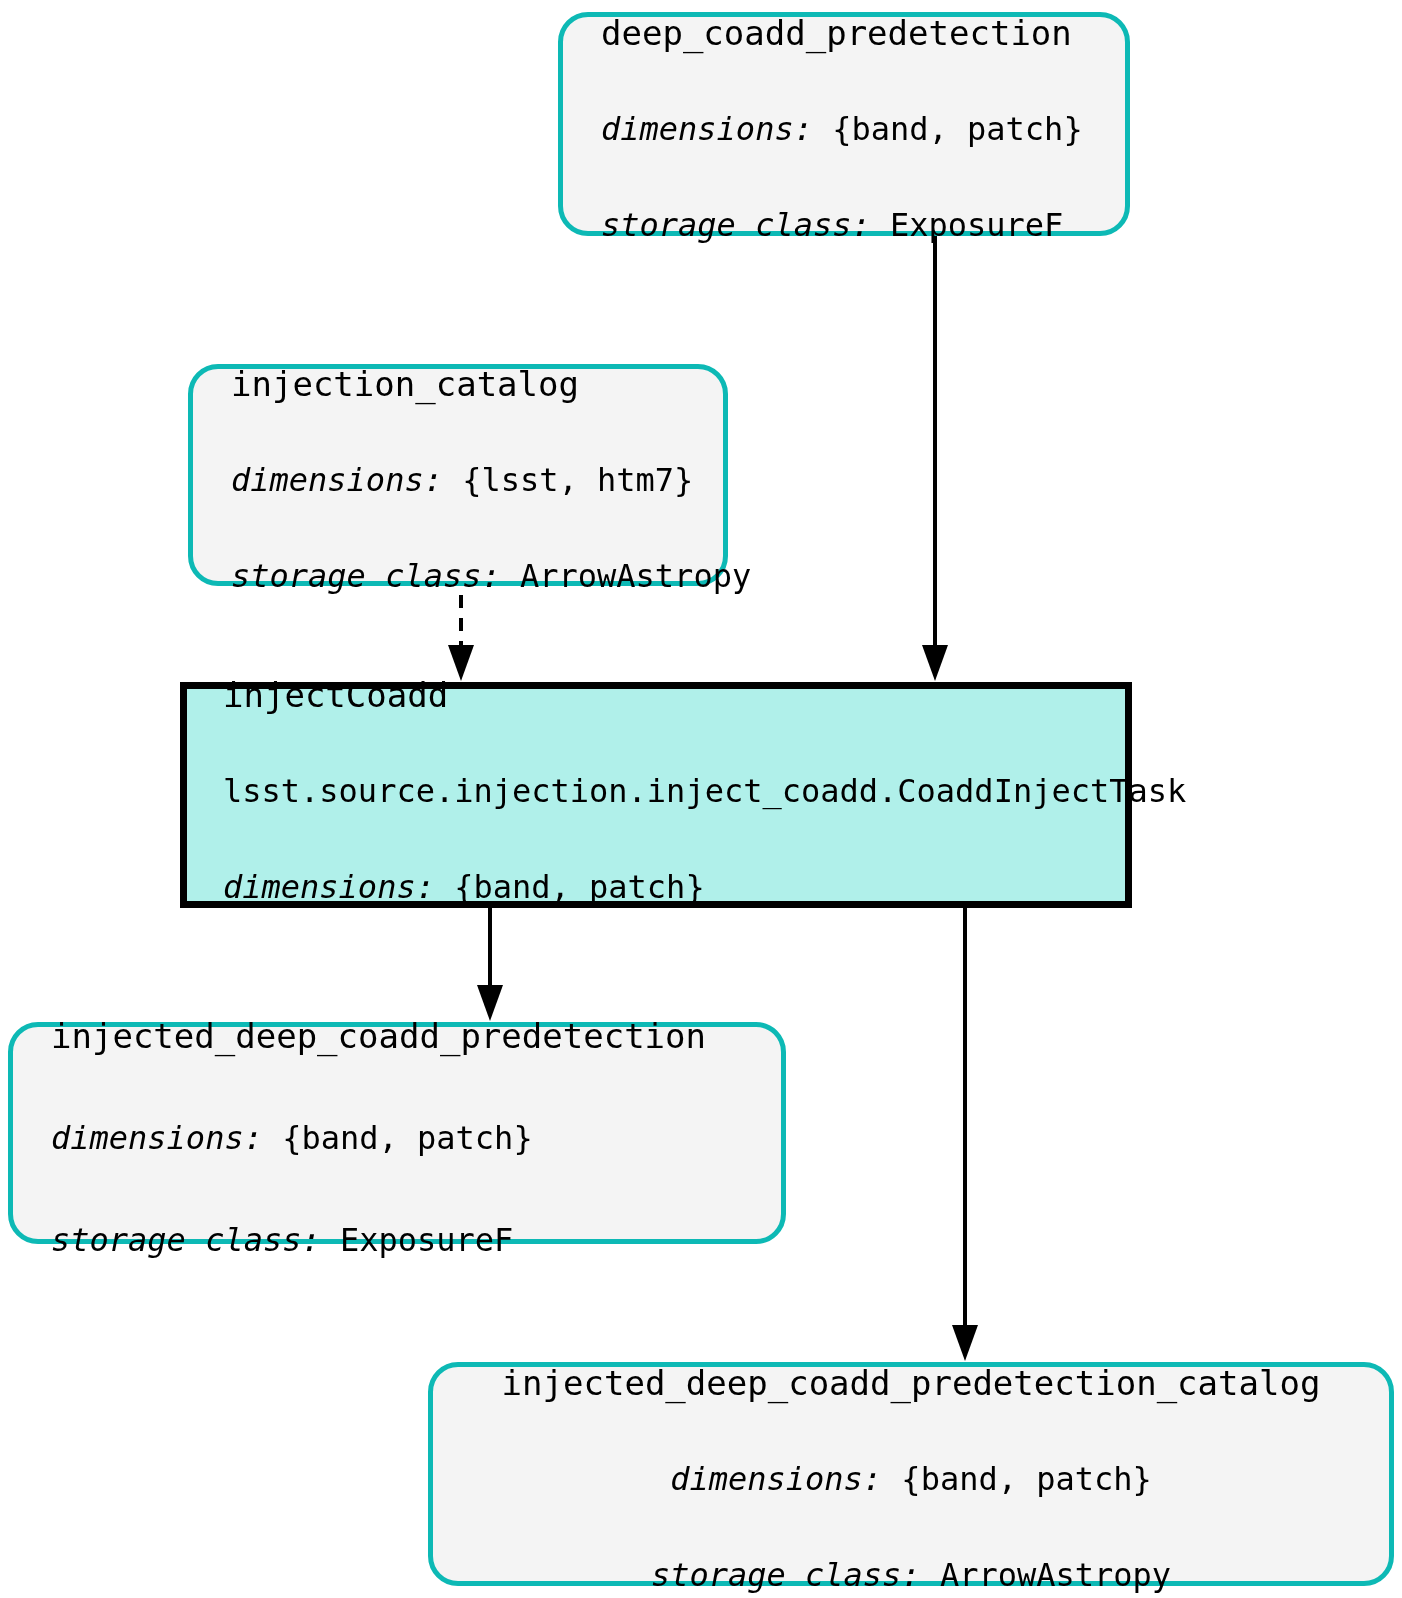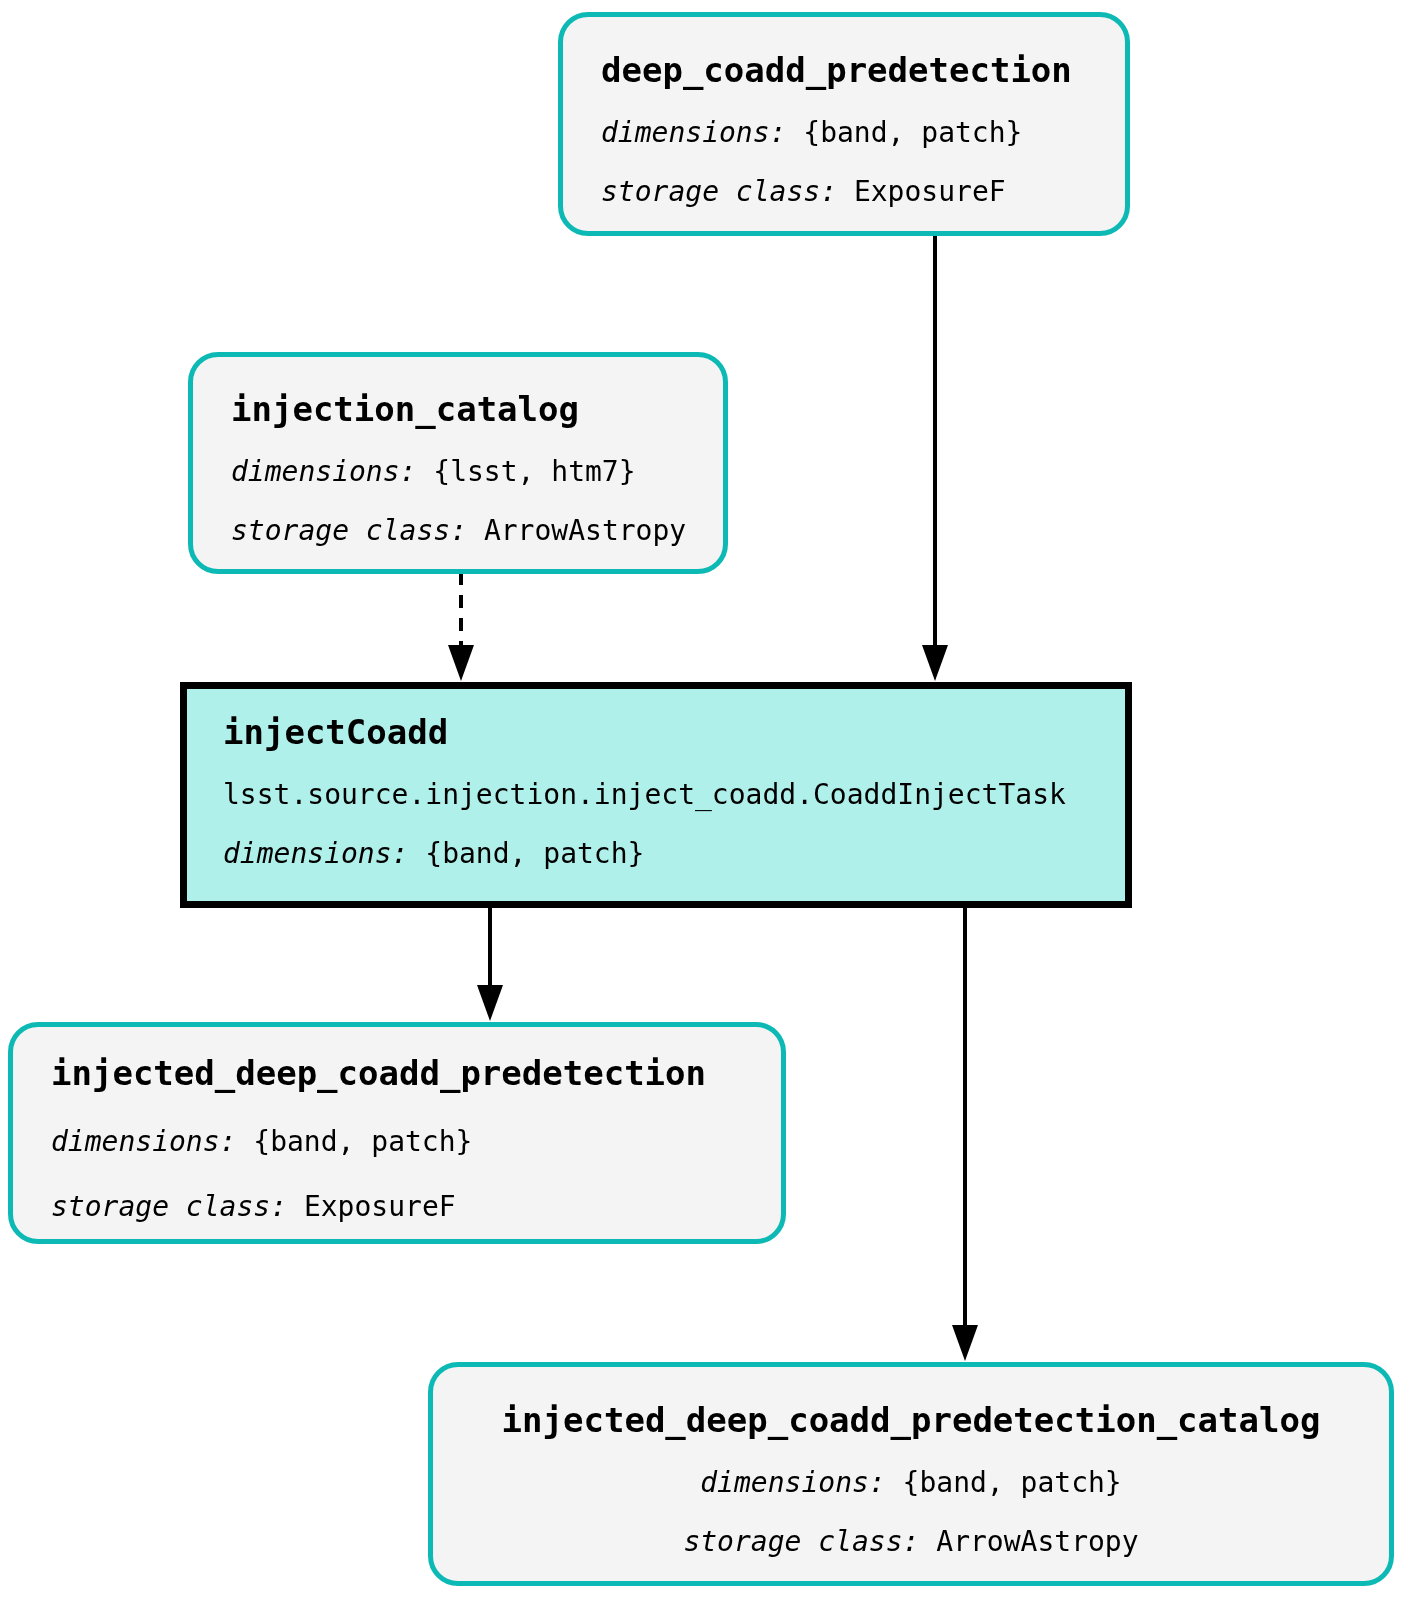--- a/index.html
+++ b/index.html
@@ -36,34 +36,35 @@
     padding: 10px 38px 0 38px;
   }
   .node.task {
     background: var(--task-fill);
     border: 7px solid var(--task-border);
     border-radius: 0;
     padding: 8px 36px 16px 36px;
   }
   .node-title {
     font-size: 34px;
-    font-weight: bold;
+    font-weight: normal;
     line-height: 1.18;
   }
   .node-line {
-    font-size: 28px;
+    font-size: 32px;
     line-height: 1.18;
+    margin-top: 32px;
   }
   .node-line .lab { font-style: italic; }
   .node-line .val { font-style: normal; }
   .node-line .lab::after { content: " "; }
 
   
   #node-deep      { left: 558px;  top: 12px;   width: 572px; height: 224px; }
-  #node-cat       { left: 188px;  top: 352px;  width: 540px; height: 222px; }
+  #node-cat       { left: 188px;  top: 364px;  width: 540px; height: 222px; }
   #node-task      { left: 180px;  top: 682px;  width: 952px; height: 226px; }
   #node-injexp    { left: 8px;    top: 1022px; width: 778px; height: 222px; gap: 32px; }
   #node-injcat    { left: 428px;  top: 1362px; width: 966px; height: 224px; align-items: center; }
 
   #edges { position: absolute; left: 0; top: 0; width: 1402px; height: 1598px; pointer-events: none; }
   #edges line { stroke: var(--edge); stroke-width: 4; }
   #edges polygon { fill: var(--edge); }
   #edges line.dashed { stroke-dasharray: 13 10; }
 </style>
 </head>

